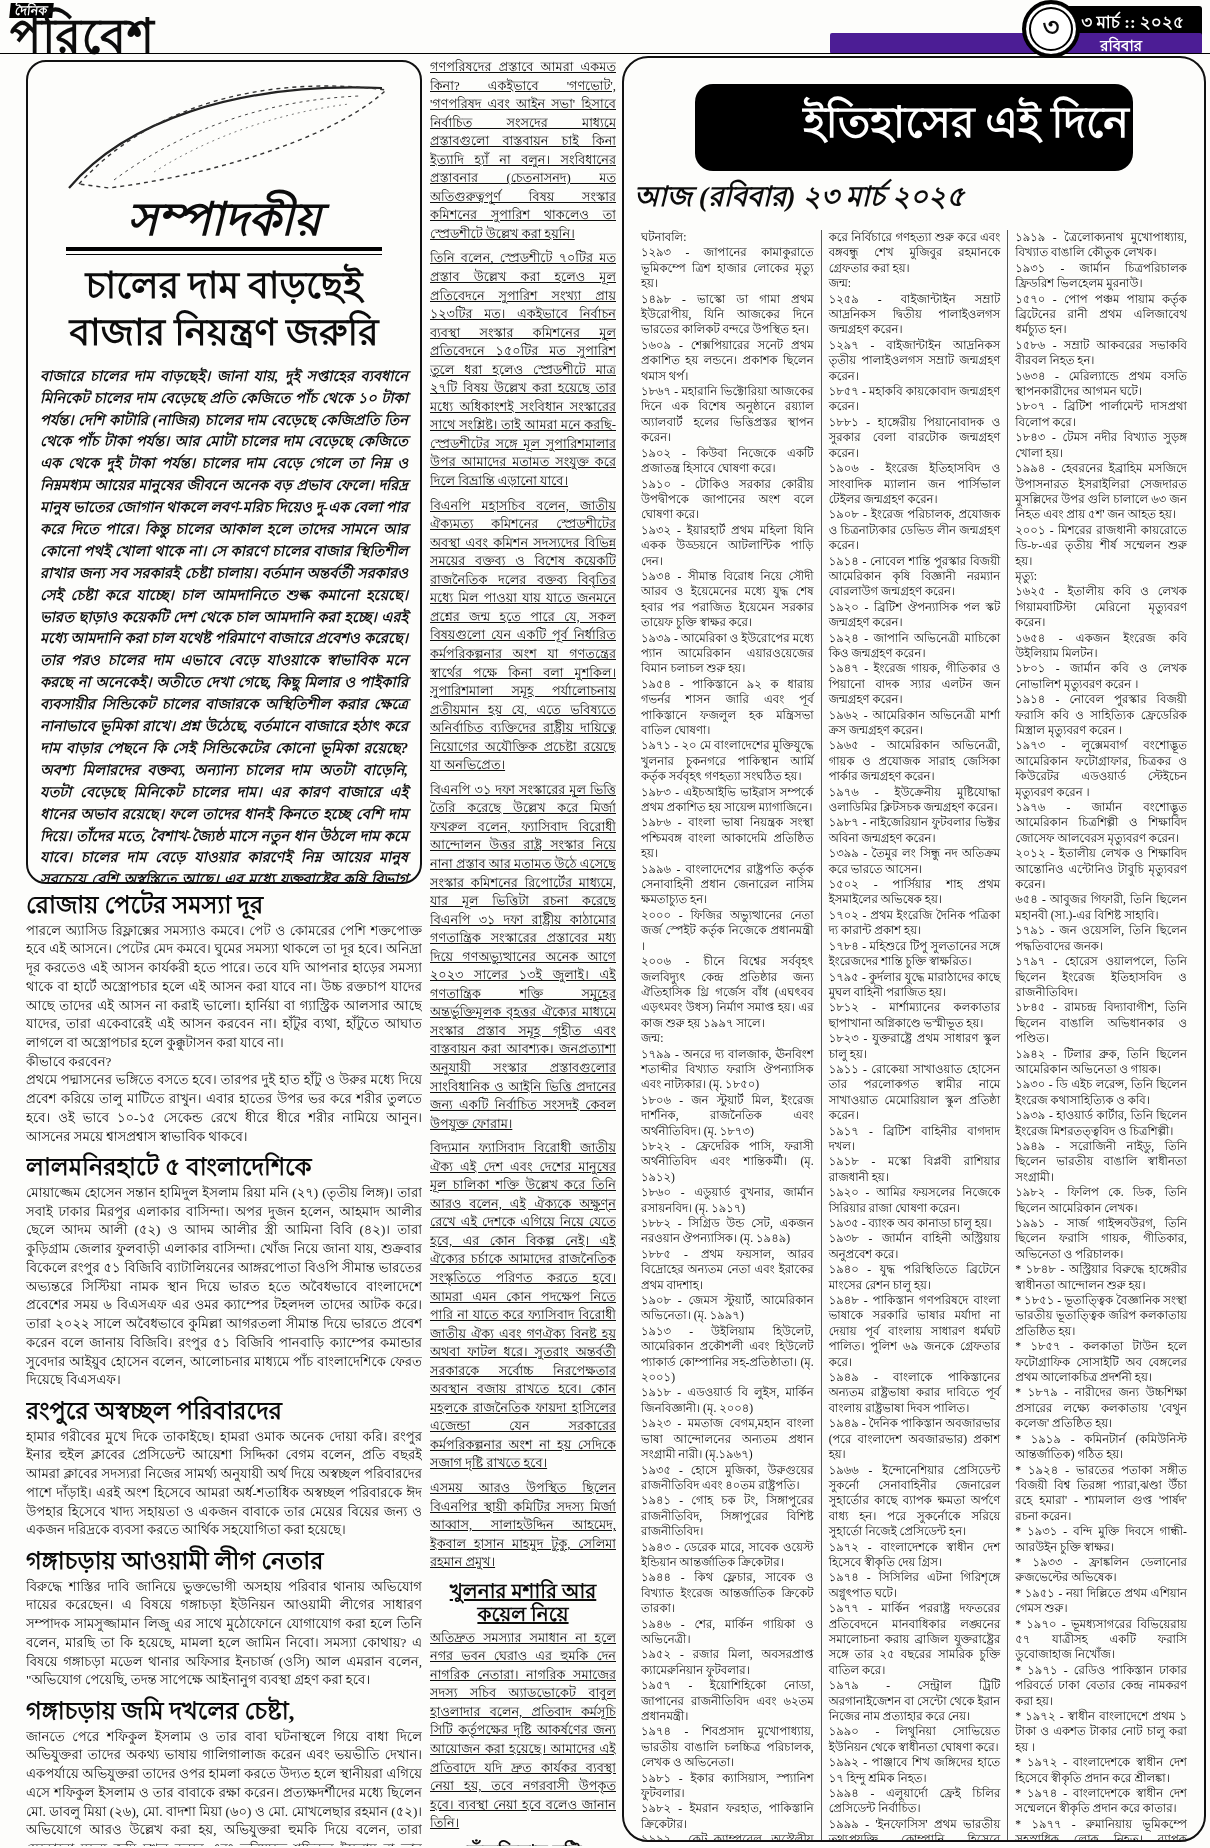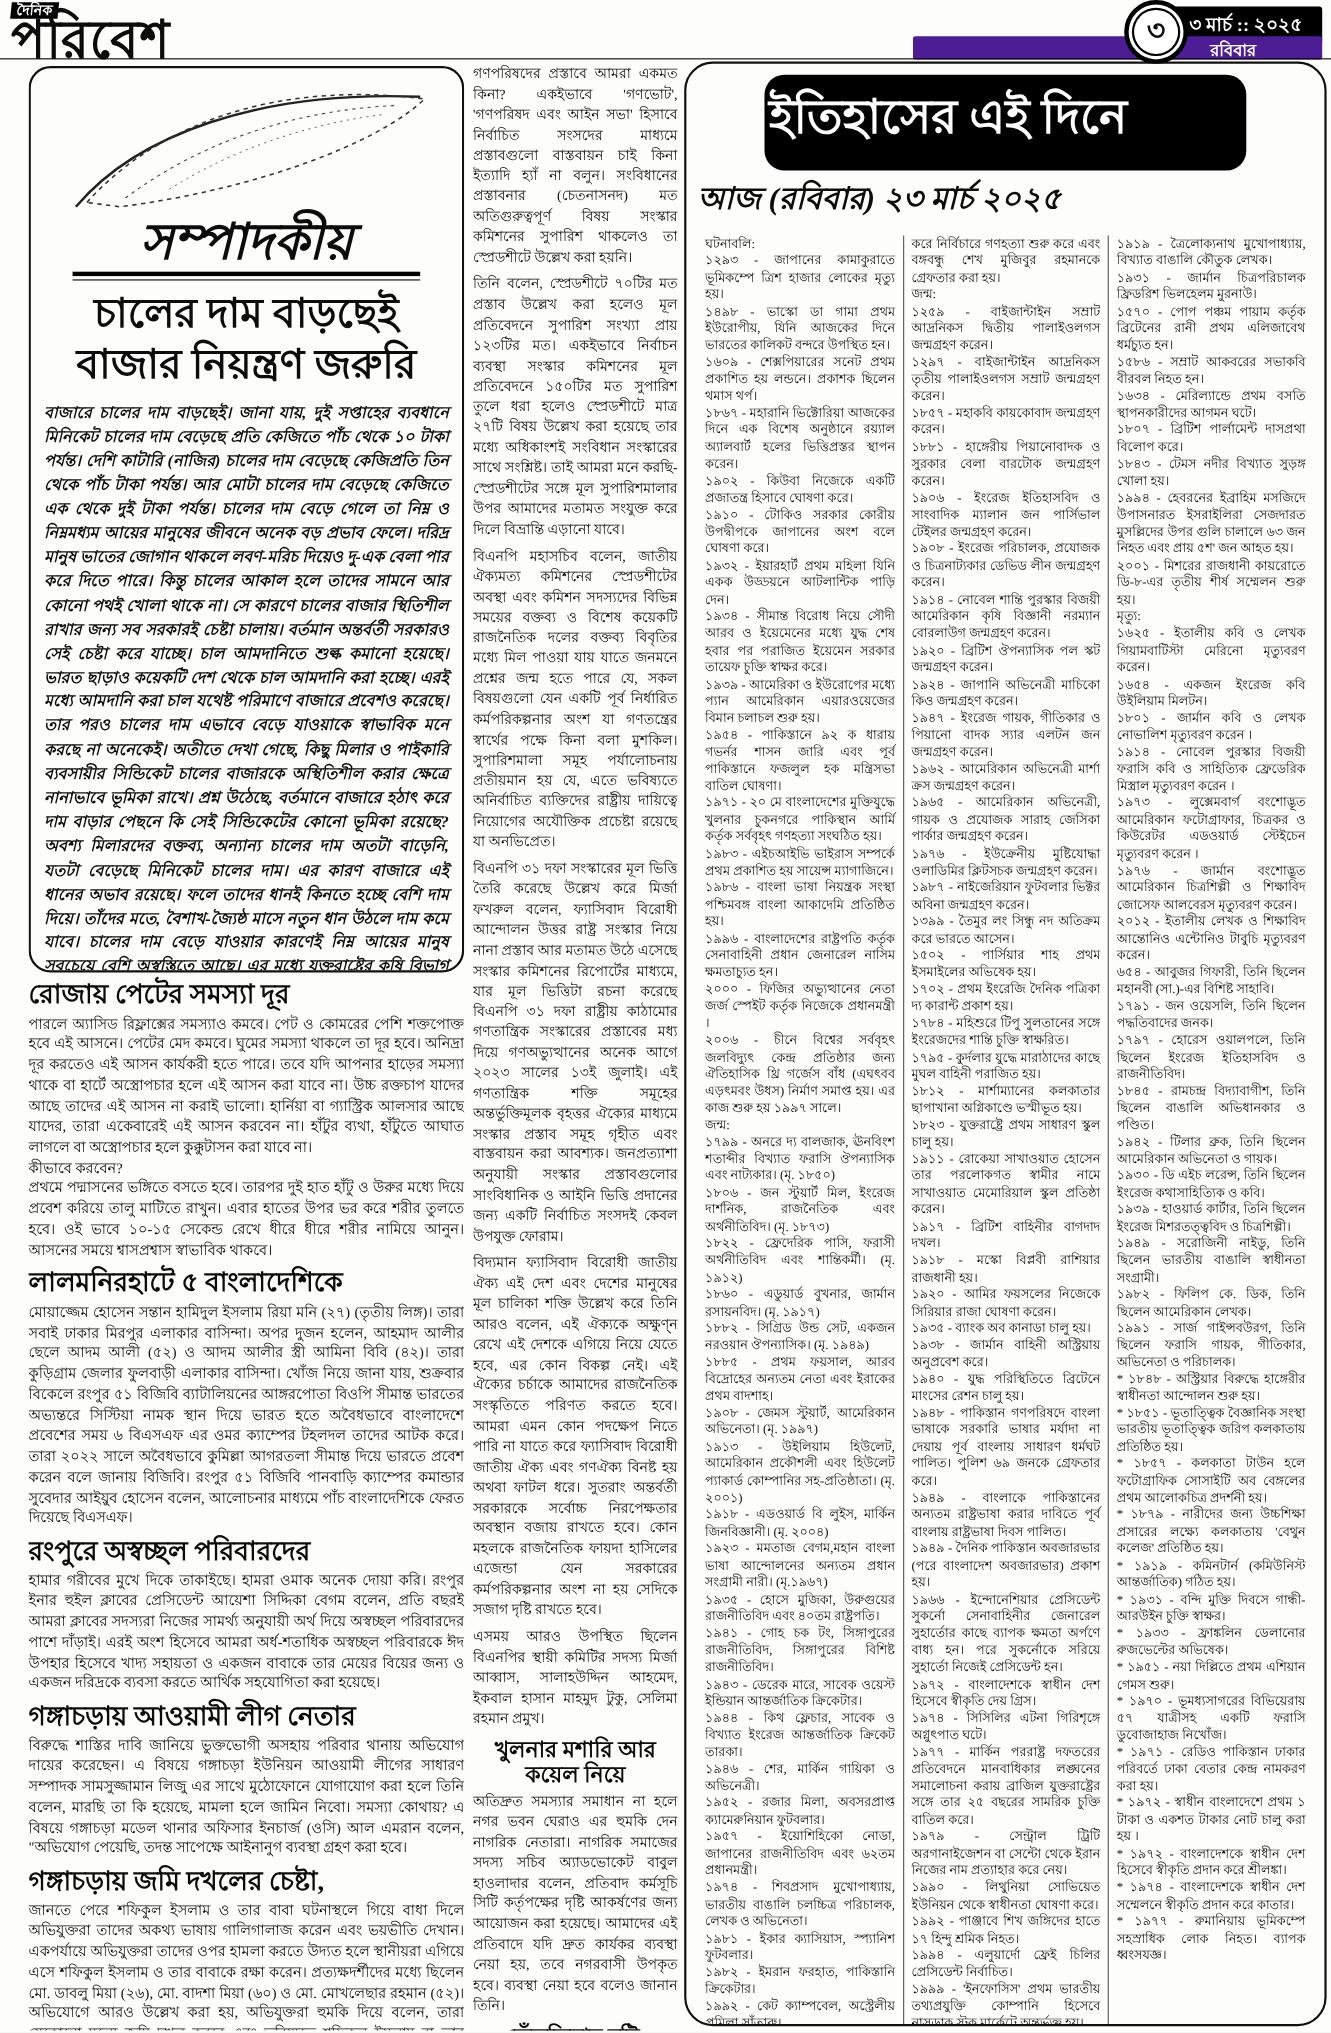--- a/index.html
+++ b/index.html
@@ -29,29 +29,29 @@
   .edit-label{text-align:center;font-size:46px;font-weight:900;font-style:italic;line-height:1.05;
               position:relative;}
   .edit-label:before{content:"";position:absolute;left:0;right:0;top:42%;border-top:1px solid #333;z-index:-1;}
   .edit-rule{width:86%;margin:3px auto 8px auto;border-top:4px solid #000;border-bottom:1px solid #000;height:3px;}
   .edit-head{text-align:center;font-size:37px;font-weight:900;line-height:1.25;margin:2px 0 10px 0;}
   .edit-body{font-size:14.6px;font-weight:bold;font-style:italic;line-height:1.5;text-align:justify;}
   .article{margin-top:8px;}
   .article h3{margin:0 0 2px 0;font-size:24px;font-weight:900;line-height:1.15;}
   .article .body{font-size:13.2px;line-height:1.42;text-align:justify;white-space:pre-line;}
   
-  .col-mid{position:absolute;left:430px;top:58px;width:186px;height:1788px;overflow:hidden;}
+  .col-mid{position:absolute;left:430px;top:58px;width:186px;height:1788px;overflow:hidden;text-decoration:underline;}
   .col-mid .para{font-size:12.8px;line-height:1.45;text-align:justify;margin:0 0 6px 0;}
   .mid-article h3{margin:8px 0 3px 0;font-size:20px;font-weight:900;text-align:center;line-height:1.15;}
   .mid-article .body{font-size:12.8px;line-height:1.45;text-align:justify;}
   
   .history{position:absolute;left:622px;top:56px;width:584px;height:1786px;border:2px solid #111;
            border-radius:26px;box-sizing:border-box;padding:8px 10px 10px 10px;overflow:hidden;background:#fdfdfb;}
-  .hist-title{width:430px;margin:2px auto 4px auto;background:#000;color:#fff;border-radius:18px;
-              text-align:left;font-size:43px;font-weight:900;padding:6px 4px 10px 4px;}
+  .hist-title{width:430px;margin:18px auto 4px auto;background:#000;color:#fff;border-radius:18px;
+              text-align:right;font-size:43px;font-weight:900;padding:6px 4px 10px 4px;}
   .hist-date{text-align:left;font-size:28px;font-weight:900;font-style:italic;margin:2px 0 8px 0;}
   .hist-cols{display:flex;gap:0;}
   .hist-col{width:33.33%;box-sizing:border-box;padding:0 7px;font-size:11.6px;line-height:1.33;
             text-align:justify;}
   .hist-col + .hist-col{border-left:1px solid #555;}
   .hist-item{margin:0;}
 </style>
 </head>
 <body>
 
@@ -248,20 +248,21 @@
           <div class="hist-item">১৯৩০ - ডি এইচ লরেন্স, তিনি ছিলেন ইংরেজ কথাসাহিত্যিক ও কবি।</div>
           <div class="hist-item">১৯৩৯ - হাওয়ার্ড কার্টার, তিনি ছিলেন ইংরেজ মিশরতত্ত্ববিদ ও চিত্রশিল্পী।</div>
           <div class="hist-item">১৯৪৯ - সরোজিনী নাইডু, তিনি ছিলেন ভারতীয় বাঙালি স্বাধীনতা সংগ্রামী।</div>
           <div class="hist-item">১৯৮২ - ফিলিপ কে. ডিক, তিনি ছিলেন আমেরিকান লেখক।</div>
           <div class="hist-item">১৯৯১ - সার্জ গাইন্সবউরগ, তিনি ছিলেন ফরাসি গায়ক, গীতিকার, অভিনেতা ও পরিচালক।</div>
           <div class="hist-item">* ১৮৪৮ - অস্ট্রিয়ার বিরুদ্ধে হাঙ্গেরীর স্বাধীনতা আন্দোলন শুরু হয়।</div>
           <div class="hist-item">* ১৮৫১ - ভূতাত্ত্বিক বৈজ্ঞানিক সংস্থা ভারতীয় ভূতাত্ত্বিক জরিপ কলকাতায় প্রতিষ্ঠিত হয়।</div>
           <div class="hist-item">* ১৮৫৭ - কলকাতা টাউন হলে ফটোগ্রাফিক সোসাইটি অব বেঙ্গলের প্রথম আলোকচিত্র প্রদর্শনী হয়।</div>
           <div class="hist-item">* ১৮৭৯ - নারীদের জন্য উচ্চশিক্ষা প্রসারের লক্ষ্যে কলকাতায় 'বেথুন কলেজ' প্রতিষ্ঠিত হয়।</div>
           <div class="hist-item">* ১৯১৯ - কমিনটার্ন (কমিউনিস্ট আন্তর্জাতিক) গঠিত হয়।</div>
+          <div class="hist-item">* ১৯২৪ - ভারতের পতাকা সঙ্গীত 'বিজয়ী বিশ্ব তিরঙ্গা প্যারা,ঝণ্ডা উঁচা রহে হমারা' - শ্যামলাল গুপ্ত 'পার্ষদ' রচনা করেন।</div>
           <div class="hist-item">* ১৯৩১ - বন্দি মুক্তি দিবসে গান্ধী-আরউইন চুক্তি স্বাক্ষর।</div>
           <div class="hist-item">* ১৯৩৩ - ফ্রাঙ্কলিন ডেলানোর রুজভেল্টের অভিষেক।</div>
           <div class="hist-item">* ১৯৫১ - নয়া দিল্লিতে প্রথম এশিয়ান গেমস শুরু।</div>
           <div class="hist-item">* ১৯৭০ - ভূমধ্যসাগরের বিভিয়েরায় ৫৭ যাত্রীসহ একটি ফরাসি ডুবোজাহাজ নিখোঁজ।</div>
           <div class="hist-item">* ১৯৭১ - রেডিও পাকিস্তান ঢাকার পরিবর্তে ঢাকা বেতার কেন্দ্র নামকরণ করা হয়।</div>
           <div class="hist-item">* ১৯৭২ - স্বাধীন বাংলাদেশে প্রথম ১ টাকা ও একশত টাকার নোট চালু করা হয় ।</div>
           <div class="hist-item">* ১৯৭২ - বাংলাদেশকে স্বাধীন দেশ হিসেবে স্বীকৃতি প্রদান করে শ্রীলঙ্কা।</div>
           <div class="hist-item">* ১৯৭৪ - বাংলাদেশকে স্বাধীন দেশ সম্মেলনে স্বীকৃতি প্রদান করে কাতার।</div>
           <div class="hist-item">* ১৯৭৭ - রুমানিয়ায় ভূমিকম্পে সহস্রাধিক লোক নিহত। ব্যাপক ধ্বংসযজ্ঞ।</div>
         </div>

